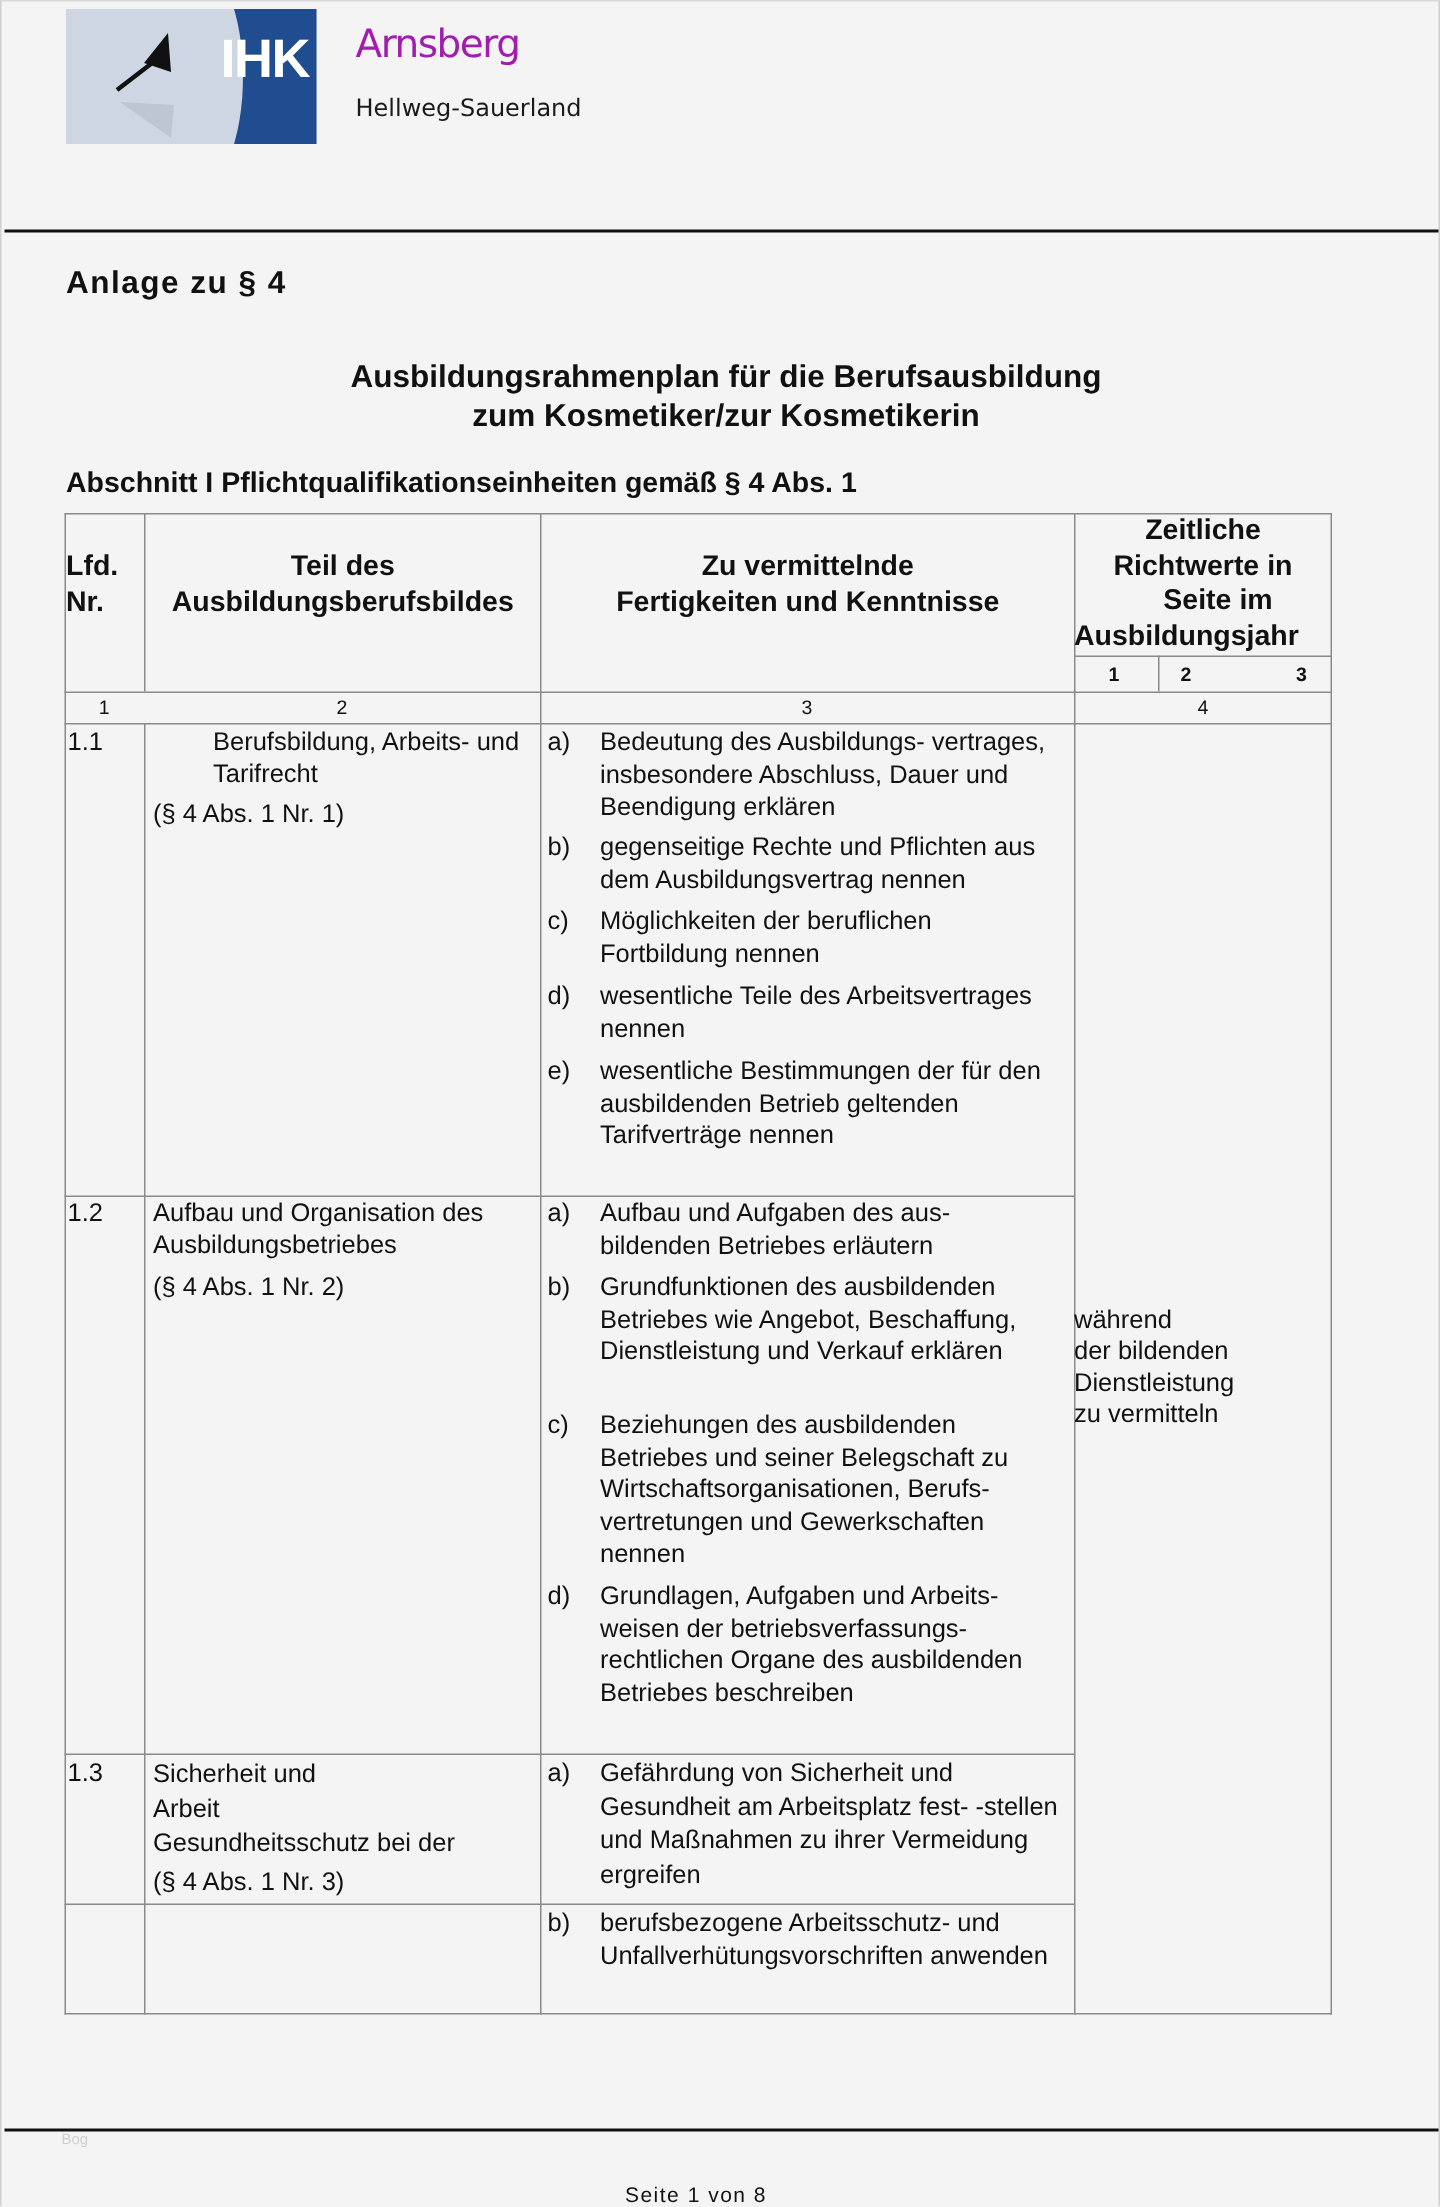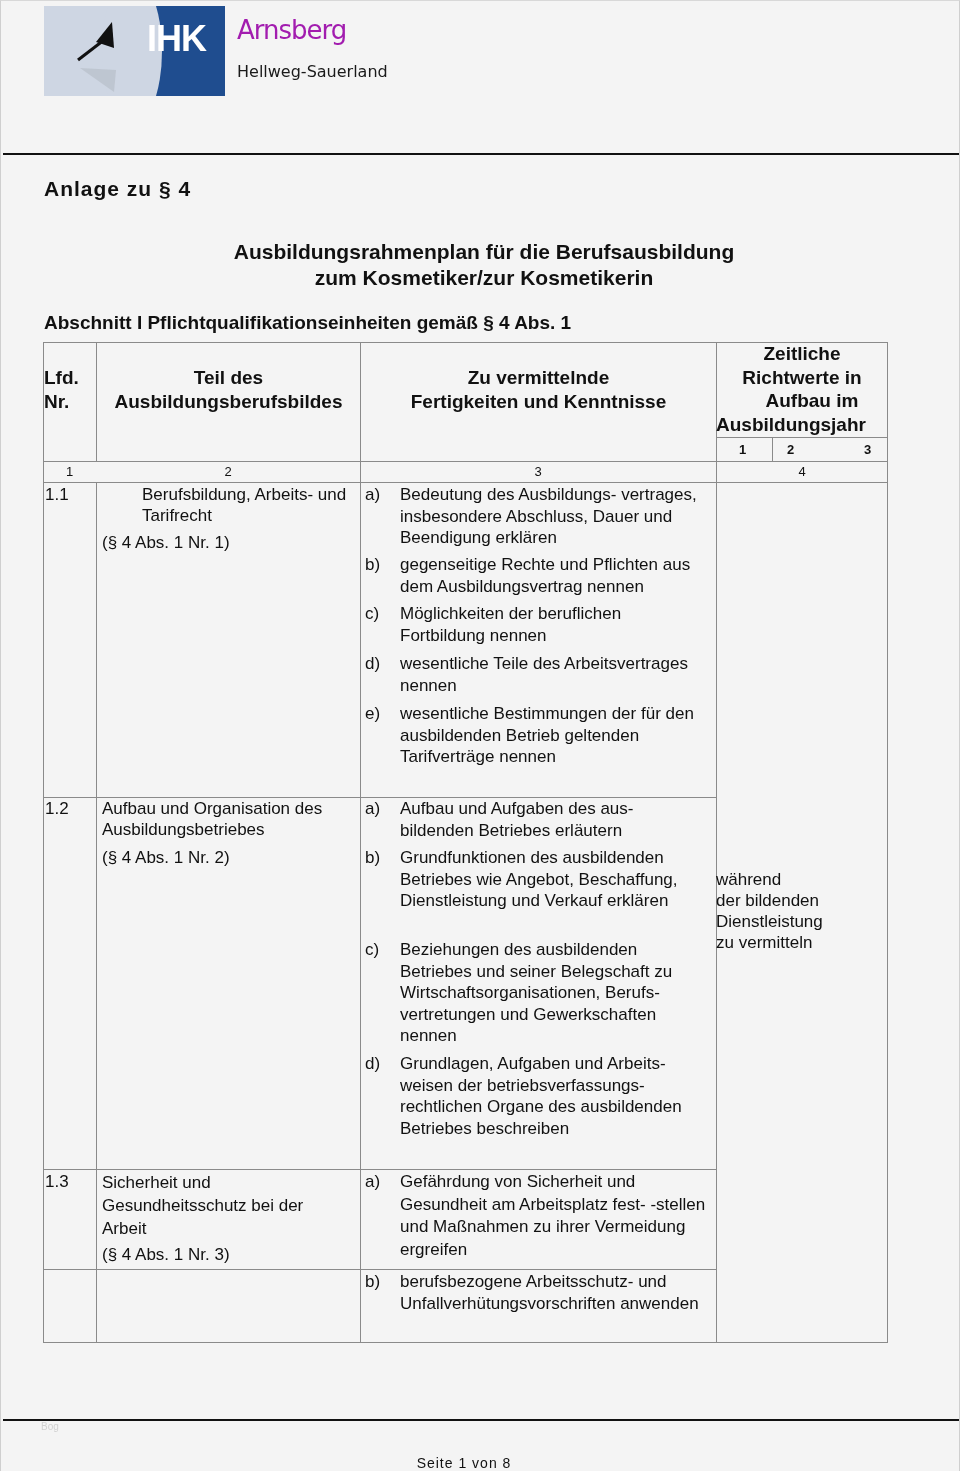--- a/index.html
+++ b/index.html
@@ -1,21 +1,21 @@
 <!DOCTYPE html>
 <html><head>
   <meta charset="utf-8">
   <style>
     * { box-sizing: border-box; margin: 0; padding: 0; }
     html, body { width: 960px; height: 1471px; background: #f4f4f4; overflow: hidden; }
     body { position: relative; font-family: "Liberation Sans", sans-serif; color: #111; }
     .page { position: absolute; left: 0; top: 0; width: 960px; height: 1471px; border-left: 1px solid #cfcfcf; border-right: 1px solid #cfcfcf; border-top: 1px solid #d8d8d8; }
 
     
-    .logo { position: absolute; left: 43px; top: 5px; width: 181px; height: 90px; background: #ced6e3; overflow: hidden; }
+    .logo { position: absolute; left: 43px; top: 5px; width: 167px; height: 90px; background: #ced6e3; overflow: hidden; }
     .logo .blue { position: absolute; left: 91px; top: 0; width: 90px; height: 90px; background: #1f4d8f; }
     .logo .curve { position: absolute; left: 58px; top: -30px; width: 60px; height: 150px; border-radius: 50%; background: #ced6e3; }
     .logo .ihk { position: absolute; left: 103px; top: 12px; color: #fff; font-weight: bold; font-size: 36px; letter-spacing: -1px; font-family: "Liberation Sans", sans-serif; }
     .logo svg { position: absolute; left: 0; top: 0; }
     .brand-name { position: absolute; left: 236px; top: 14px; font-size: 26px; color: #a21caf; font-family: "DejaVu Sans", sans-serif; letter-spacing: -1px; }
     .brand-sub { position: absolute; left: 236px; top: 61px; font-size: 16px; color: #1a1a1a; font-family: "DejaVu Sans", sans-serif; }
 
     .rule { position: absolute; left: 2px; width: 956px; height: 2px; background: #111; }
 
     .anlage { position: absolute; left: 43px; top: 176px; font-size: 21px; font-weight: bold; letter-spacing: 1px; }
@@ -94,21 +94,21 @@
       <div>Teil des</div>
       <div>Ausbildungsberufsbildes</div>
     </div>
     <div class="hdr" style="left:318px;top:24px;width:355px;">
       <div>Zu vermittelnde</div>
       <div>Fertigkeiten und Kenntnisse</div>
     </div>
     <div class="hdr" style="left:673px;top:0px;width:172px;line-height:23.5px;">
       <div>Zeitliche</div>
       <div>Richtwerte in</div>
-      <div style="padding-left:20px;">Aufbau im</div>
+      <div style="padding-left:20px;">Seite im</div>
       <div style="text-align:left;">Ausbildungsjahr</div>
     </div>
     <div class="numb" style="left:696px;top:100px;">1</div>
     <div class="numb" style="left:744px;top:100px;">2</div>
     <div class="numb" style="left:821px;top:100px;">3</div>
 
     <div class="num" style="left:0;top:122px;width:53px;">1</div>
     <div class="num" style="left:53px;top:122px;width:264px;">2</div>
     <div class="num" style="left:317px;top:122px;width:356px;">3</div>
     <div class="num" style="left:673px;top:122px;width:172px;">4</div>
@@ -168,22 +168,22 @@
     <div class="cell-text" style="left:673px;top:527px;width:170px;">
       <div>während</div>
       <div>der bildenden</div>
       <div>Dienstleistung</div>
       <div>zu vermitteln</div>
     </div>
 
     <div class="cell-text" style="left:2px;top:829px;">1.3</div>
     <div class="cell-text" style="left:59px;top:829px;width:255px;line-height:23px;">
       <div>Sicherheit und</div>
+      <div>Arbeit</div>
       <div>Gesundheitsschutz bei der</div>
-      <div>Arbeit</div>
     </div>
     <div class="ref" style="left:59px;top:903px;">(§ 4 Abs. 1 Nr. 3)</div>
 
     <div class="item" style="top:829px;line-height:22.5px;">
       <span class="lbl">a)</span>
       <span class="txt">Gefährdung von Sicherheit und Gesundheit am Arbeitsplatz fest- -stellen und Maßnahmen zu ihrer Vermeidung ergreifen</span>
     </div>
     <div class="item" style="top:929px;">
       <span class="lbl">b)</span>
       <span class="txt">berufsbezogene Arbeitsschutz- und Unfallverhütungsvorschriften anwenden</span>

